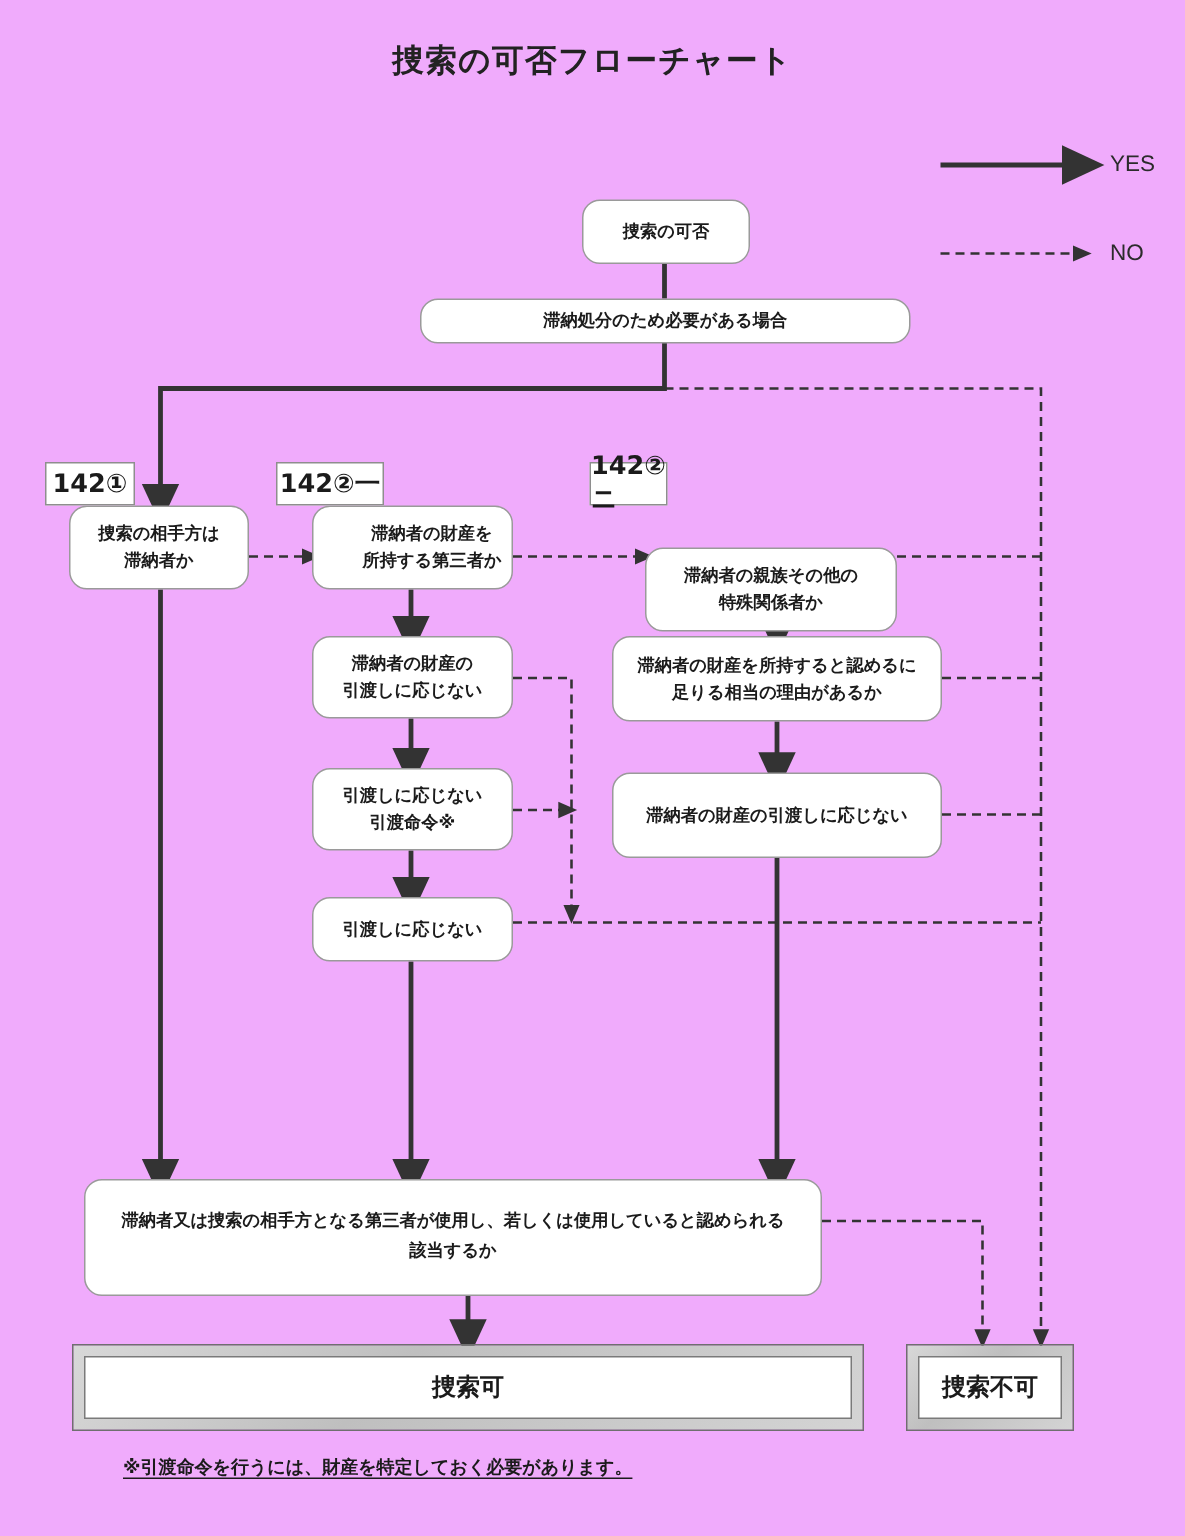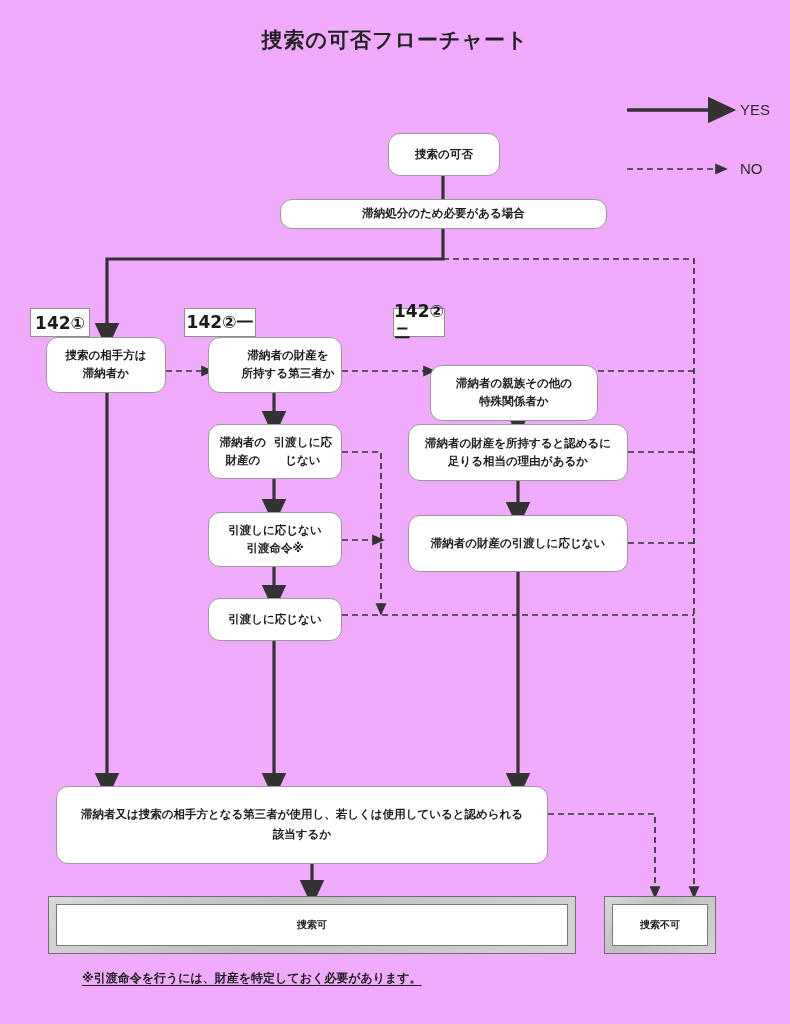--- a/index.html
+++ b/index.html
@@ -83,21 +83,21 @@
   }
   .bevel-inner {
     box-sizing: border-box;
     width: 100%;
     height: 100%;
     background: #ffffff;
     border: 1px solid #7a7a7a;
     display: flex;
     align-items: center;
     justify-content: center;
-    font-size: 10px;
+    font-size: 16px;
     font-weight: bold;
     color: #1b1b1b;
   }
 
   .legend-label {
     position: absolute;
     font-size: 15px;
     font-weight: normal;
     color: #2b2b2b;
     font-family: "Liberation Sans", sans-serif;
@@ -206,21 +206,21 @@
   <div class="rbox" style="left:208px; top:337px; width:134px; height:56px; flex-direction:column;padding-left:32px;">
     <span>滞納者の財産を</span>
     <span>所持する第三者か</span>
   </div>
 
   <div class="rbox" style="left:430px; top:337px; width:168px; height:56px; flex-direction:column;margin-top:28px;">
     <span>滞納者の親族その他の</span>
     <span>特殊関係者か</span>
   </div>
 
-  <div class="rbox" style="left:208px; top:424px; width:134px; height:55px; flex-direction:row;">
+  <div class="rbox" style="left:208px; top:424px; width:134px; height:55px; flex-direction:column;">
     <span>滞納者の財産の</span>
     <span>引渡しに応じない</span>
   </div>
 
   <div class="rbox" style="left:208px; top:512px; width:134px; height:55px; flex-direction:column;">
     <span>引渡しに応じない</span>
     <span>引渡命令※</span>
   </div>
 
   <div class="rbox" style="left:208px; top:598px; width:134px; height:43px;">

